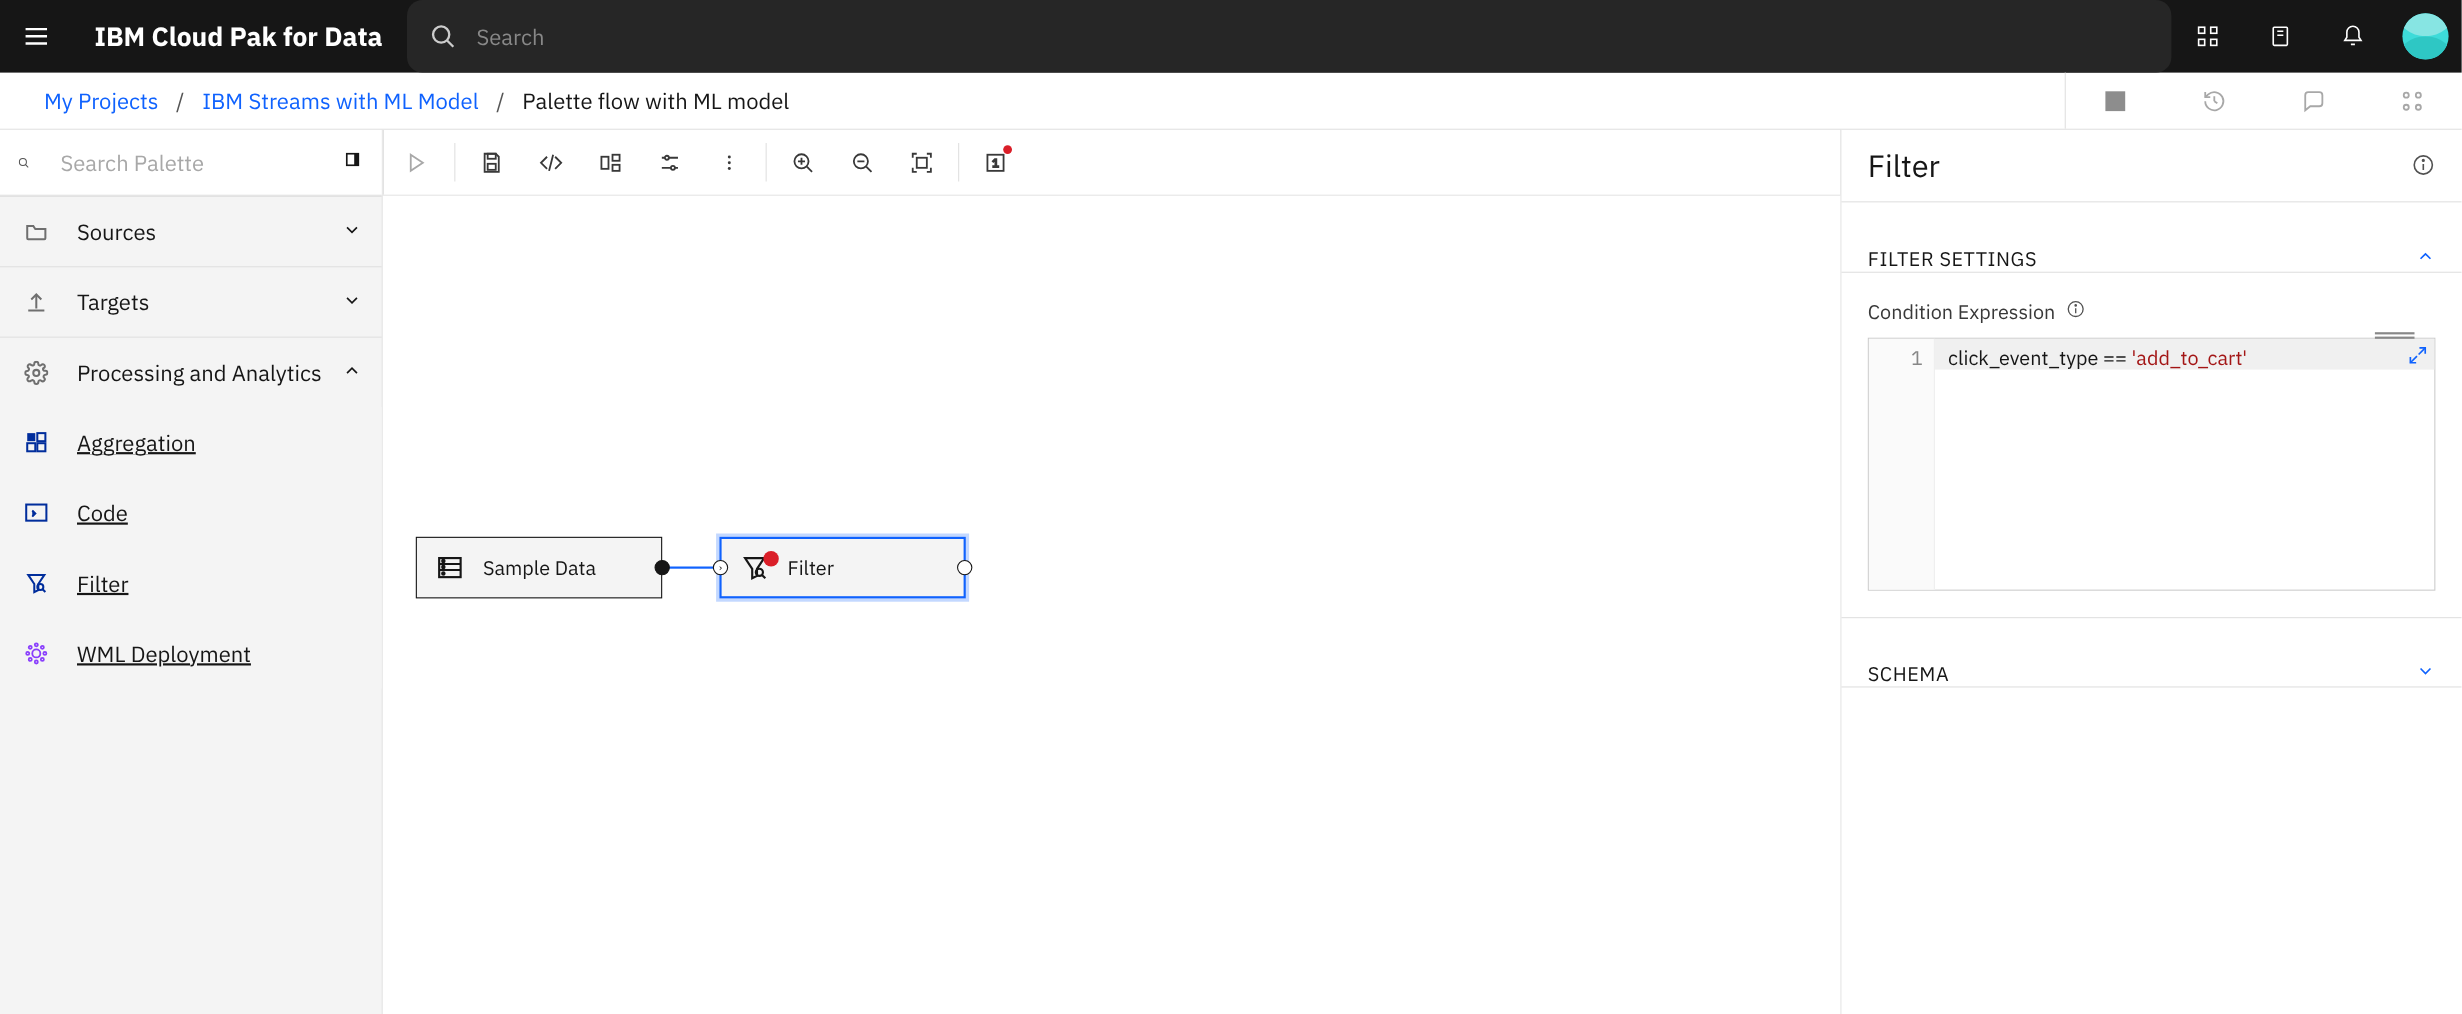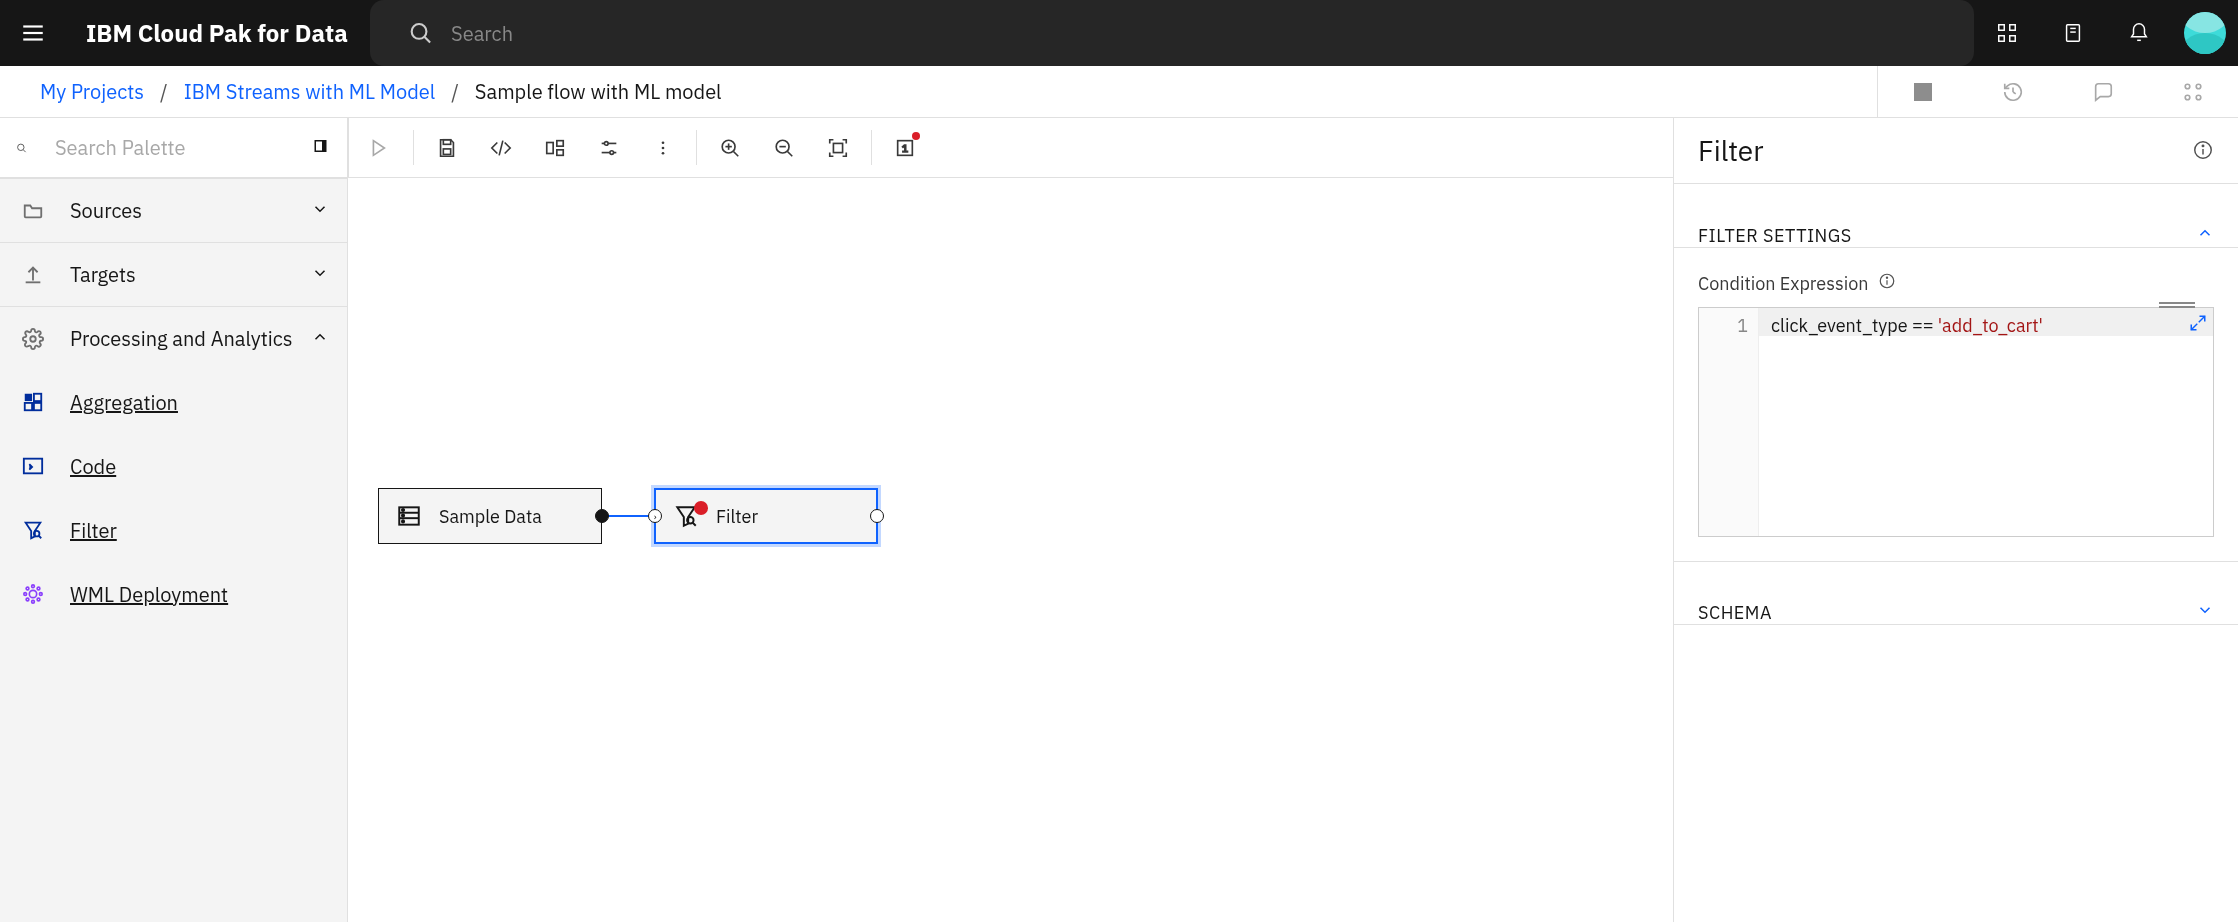--- a/index.html
+++ b/index.html
@@ -17,21 +17,21 @@
 .hamburger { width: 66px; display:flex; justify-content:center; align-items:center; height:100%; }
 .brand { font-size: 24px; font-weight: 700; padding: 0 20px; white-space:nowrap; }
 .dropdown-all {
   width: 275px; height: 100%;
   background: #262626; display:flex; align-items:center; justify-content:space-between;
   padding: 0 24px; font-size: 18px; color:#ccc;
 }
 .searchbar {
   flex: 1; height: 100%;
   background: #262626; display:flex; align-items:center;
-  padding: 0 38px; margin-left: 2px; border-radius: 14px;
+  padding: 0 20px; margin-left: 2px; border-radius: 14px;
 }
 .searchbar input {
   background: transparent; border: none; outline: none;
   color: #ccc; font-size: 20px; width: 100%; margin-left: 18px;
 }
 .searchbar input::placeholder { color: #888; }
 .topbar-icons { display:flex; align-items:center; height:100%; }
 .top-icon { width: 66px; height:100%; display:flex; justify-content:center; align-items:center; }
 .avatar {
   width: 42px; height: 42px;
@@ -232,21 +232,21 @@
     </div>
   </div>
 </div>
 
 <div class="subheader">
   <div class="breadcrumb">
     <a href="#">My Projects</a>
     <span class="sep">/</span>
     <a href="#">IBM Streams with ML Model</a>
     <span class="sep">/</span>
-    <span class="current">Sample flow with ML model</span>
+    <span class="current">Palette flow with ML model</span>
   </div>
   <div class="subheader-spacer"></div>
   <div class="subheader-icons">
     <div class="sub-icon">
         <div class="stop-square"></div>
       </div>
     <div class="sub-icon">
       <svg class="ic" viewBox="0 0 24 24" fill="none" stroke="#a8a8a8" stroke-width="1.8">
           <path d="M3 12a9 9 0 1 0 3-6.7L3 8"></path>
           <polyline points="3 3 3 8 8 8"></polyline>

